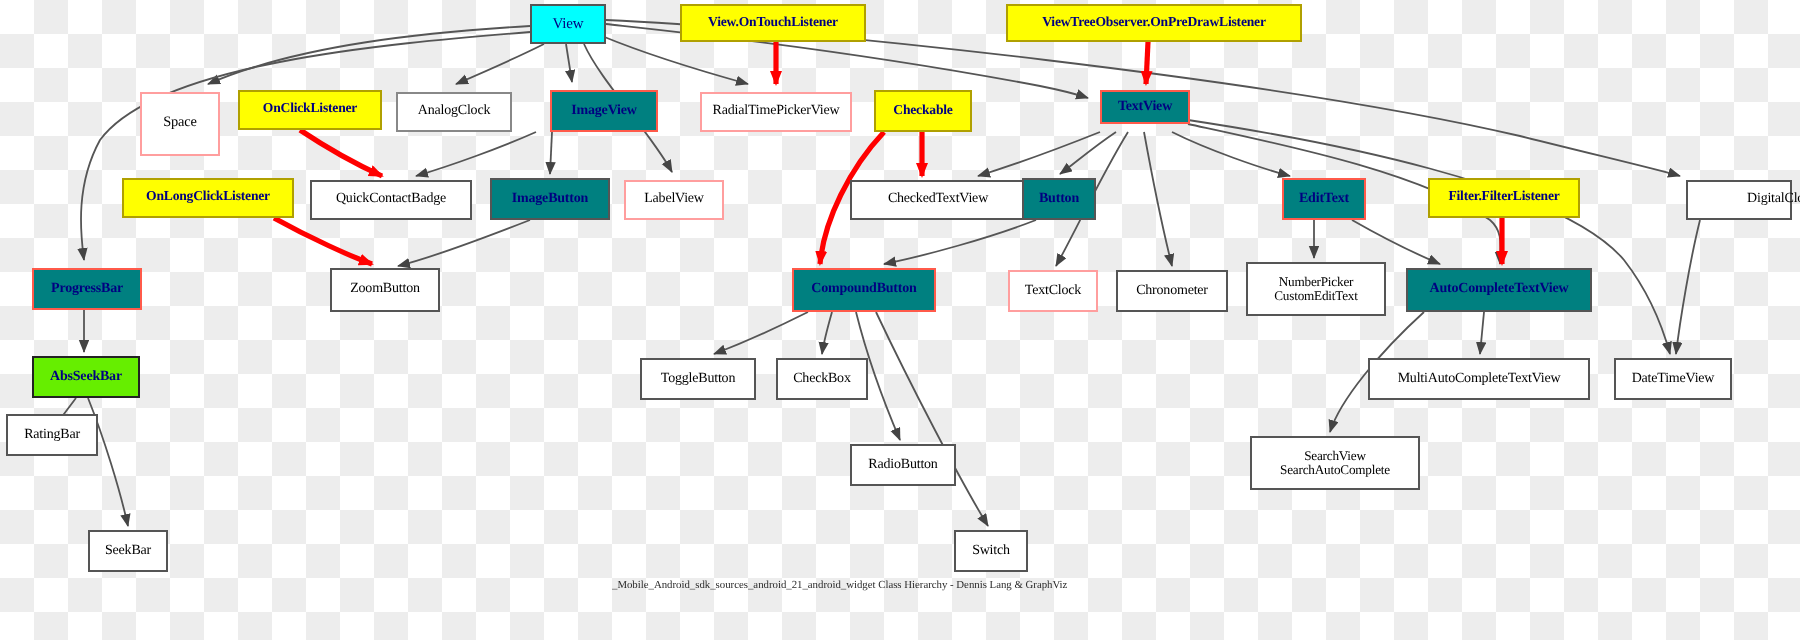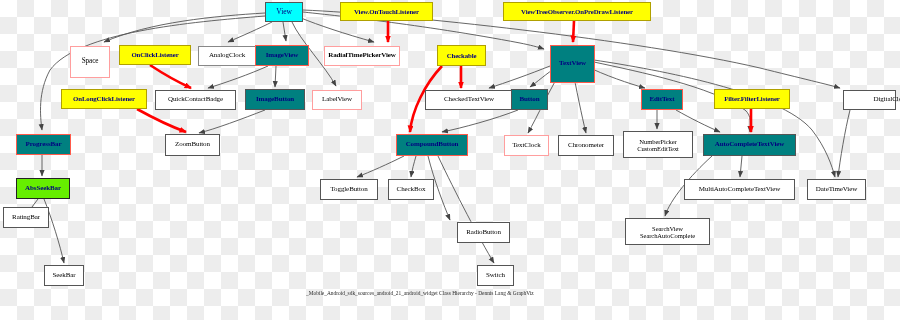--- a/index.html
+++ b/index.html
@@ -105,24 +105,24 @@
       </g>
   </svg>
 
   <div id="node-layer">
       <div class="node" style="left: 265px; top: 2px; width: 38px; height: 20px; background: rgb(0, 255, 255); border: 1px solid rgb(85, 85, 85); color: rgb(0, 0, 128); font-weight: normal; font-size: 7.5px;">View</div>
       <div class="node" style="left: 340px; top: 2px; width: 93px; height: 19px; background: rgb(255, 255, 0); border: 1px solid rgb(176, 160, 0); color: rgb(0, 0, 128); font-weight: bold; font-size: 6.8px;">View.OnTouchListener</div>
       <div class="node" style="left: 503px; top: 2px; width: 148px; height: 19px; background: rgb(255, 255, 0); border: 1px solid rgb(176, 160, 0); color: rgb(0, 0, 128); font-weight: bold; font-size: 6.8px;">ViewTreeObserver.OnPreDrawListener</div>
       <div class="node" style="left: 70px; top: 46px; width: 40px; height: 32px; background: rgb(255, 255, 255); border: 1px solid rgb(255, 158, 158); color: rgb(0, 0, 0); font-weight: normal; font-size: 7.2px;">Space</div>
       <div class="node" style="left: 119px; top: 45px; width: 72px; height: 20px; background: rgb(255, 255, 0); border: 1px solid rgb(176, 160, 0); color: rgb(0, 0, 128); font-weight: bold; font-size: 6.8px;">OnClickListener</div>
       <div class="node" style="left: 198px; top: 46px; width: 58px; height: 20px; background: rgb(255, 255, 255); border: 1px solid rgb(136, 136, 136); color: rgb(0, 0, 0); font-weight: normal; font-size: 7px;">AnalogClock</div>
-      <div class="node" style="left: 255px; top: 45px; width: 54px; height: 21px; background: rgb(0, 128, 128); border: 1px solid rgb(255, 90, 74); color: rgb(0, 0, 128); font-weight: bold; font-size: 7px;">ImageView</div>
-      <div class="node" style="left: 324px; top: 46px; width: 76px; height: 20px; background: rgb(255, 255, 255); border: 1px solid rgb(255, 158, 158); color: rgb(0, 0, 0); font-weight: bold; font-size: 7px;">RadialTimePickerView</div>
+      <div class="node" style="left: 275px; top: 45px; width: 54px; height: 21px; background: rgb(0, 128, 128); border: 1px solid rgb(255, 90, 74); color: rgb(0, 0, 128); font-weight: bold; font-size: 7px;">ImageView</div>
+      <div class="node" style="left: 350px; top: 46px; width: 76px; height: 20px; background: rgb(255, 255, 255); border: 1px solid rgb(255, 158, 158); color: rgb(0, 0, 0); font-weight: normal; font-size: 7px;">RadialTimePickerView</div>
       <div class="node" style="left: 437px; top: 45px; width: 49px; height: 21px; background: rgb(255, 255, 0); border: 1px solid rgb(176, 160, 0); color: rgb(0, 0, 128); font-weight: bold; font-size: 6.8px;">Checkable</div>
-      <div class="node" style="left: 550px; top: 45px; width: 45px; height: 38px; background: rgb(0, 128, 128); border: 1px solid rgb(255, 90, 74); color: rgb(0, 0, 128); font-weight: bold; font-size: 7px;">TextView</div>
+      <div class="node" style="left: 550px; top: 45px; width: 45px; height: 17px; background: rgb(0, 128, 128); border: 1px solid rgb(255, 90, 74); color: rgb(0, 0, 128); font-weight: bold; font-size: 7px;">TextView</div>
       <div class="node" style="left: 61px; top: 89px; width: 86px; height: 20px; background: rgb(255, 255, 0); border: 1px solid rgb(176, 160, 0); color: rgb(0, 0, 128); font-weight: bold; font-size: 6.8px;">OnLongClickListener</div>
       <div class="node" style="left: 155px; top: 90px; width: 81px; height: 20px; background: rgb(255, 255, 255); border: 1px solid rgb(85, 85, 85); color: rgb(0, 0, 0); font-weight: normal; font-size: 7px;">QuickContactBadge</div>
       <div class="node" style="left: 245px; top: 89px; width: 60px; height: 21px; background: rgb(0, 128, 128); border: 1px solid rgb(85, 85, 85); color: rgb(0, 0, 128); font-weight: bold; font-size: 7px;">ImageButton</div>
       <div class="node" style="left: 312px; top: 90px; width: 50px; height: 20px; background: rgb(255, 255, 255); border: 1px solid rgb(255, 158, 158); color: rgb(0, 0, 0); font-weight: normal; font-size: 7px;">LabelView</div>
       <div class="node" style="left: 425px; top: 90px; width: 88px; height: 20px; background: rgb(255, 255, 255); border: 1px solid rgb(85, 85, 85); color: rgb(0, 0, 0); font-weight: normal; font-size: 7px;">CheckedTextView</div>
       <div class="node" style="left: 511px; top: 89px; width: 37px; height: 21px; background: rgb(0, 128, 128); border: 1px solid rgb(85, 85, 85); color: rgb(0, 0, 128); font-weight: bold; font-size: 7px;">Button</div>
       <div class="node" style="left: 641px; top: 89px; width: 42px; height: 21px; background: rgb(0, 128, 128); border: 1px solid rgb(255, 90, 74); color: rgb(0, 0, 128); font-weight: bold; font-size: 7px;">EditText</div>
       <div class="node" style="left: 714px; top: 89px; width: 76px; height: 20px; background: rgb(255, 255, 0); border: 1px solid rgb(176, 160, 0); color: rgb(0, 0, 128); font-weight: bold; font-size: 6.8px;">Filter.FilterListener</div>
       <div class="node" style="left: 843px; top: 90px; width: 53px; height: 20px; background: rgb(255, 255, 255); border: 1px solid rgb(85, 85, 85); color: rgb(0, 0, 0); font-weight: normal; font-size: 7px; padding-left: 43px;">DigitalClock</div>
       <div class="node" style="left: 16px; top: 134px; width: 55px; height: 21px; background: rgb(0, 128, 128); border: 1px solid rgb(255, 90, 74); color: rgb(0, 0, 128); font-weight: bold; font-size: 7px;">ProgressBar</div>
@@ -132,21 +132,21 @@
       <div class="node" style="left: 558px; top: 135px; width: 56px; height: 21px; background: rgb(255, 255, 255); border: 1px solid rgb(85, 85, 85); color: rgb(0, 0, 0); font-weight: normal; font-size: 7px;">Chronometer</div>
       <div class="node" style="left: 623px; top: 131px; width: 70px; height: 27px; background: rgb(255, 255, 255); border: 1px solid rgb(85, 85, 85); color: rgb(0, 0, 0); font-weight: normal; font-size: 6.6px;">NumberPicker
 CustomEditText</div>
       <div class="node" style="left: 703px; top: 134px; width: 93px; height: 22px; background: rgb(0, 128, 128); border: 1px solid rgb(85, 85, 85); color: rgb(0, 0, 128); font-weight: bold; font-size: 7px;">AutoCompleteTextView</div>
       <div class="node" style="left: 16px; top: 178px; width: 54px; height: 21px; background: rgb(102, 238, 0); border: 1px solid rgb(34, 34, 34); color: rgb(0, 0, 128); font-weight: bold; font-size: 7px;">AbsSeekBar</div>
       <div class="node" style="left: 320px; top: 179px; width: 58px; height: 21px; background: rgb(255, 255, 255); border: 1px solid rgb(85, 85, 85); color: rgb(0, 0, 0); font-weight: normal; font-size: 7px;">ToggleButton</div>
       <div class="node" style="left: 388px; top: 179px; width: 46px; height: 21px; background: rgb(255, 255, 255); border: 1px solid rgb(85, 85, 85); color: rgb(0, 0, 0); font-weight: normal; font-size: 7px;">CheckBox</div>
       <div class="node" style="left: 684px; top: 179px; width: 111px; height: 21px; background: rgb(255, 255, 255); border: 1px solid rgb(85, 85, 85); color: rgb(0, 0, 0); font-weight: normal; font-size: 7px;">MultiAutoCompleteTextView</div>
       <div class="node" style="left: 807px; top: 179px; width: 59px; height: 21px; background: rgb(255, 255, 255); border: 1px solid rgb(85, 85, 85); color: rgb(0, 0, 0); font-weight: normal; font-size: 7px;">DateTimeView</div>
       <div class="node" style="left: 3px; top: 207px; width: 46px; height: 21px; background: rgb(255, 255, 255); border: 1px solid rgb(85, 85, 85); color: rgb(0, 0, 0); font-weight: normal; font-size: 7px;">RatingBar</div>
-      <div class="node" style="left: 425px; top: 222px; width: 53px; height: 21px; background: rgb(255, 255, 255); border: 1px solid rgb(85, 85, 85); color: rgb(0, 0, 0); font-weight: normal; font-size: 7px; margin-left: 32px;">RadioButton</div>
+      <div class="node" style="left: 425px; top: 222px; width: 53px; height: 21px; background: rgb(255, 255, 255); border: 1px solid rgb(85, 85, 85); color: rgb(0, 0, 0); font-weight: normal; font-size: 7px;">RadioButton</div>
       <div class="node" style="left: 625px; top: 218px; width: 85px; height: 27px; background: rgb(255, 255, 255); border: 1px solid rgb(85, 85, 85); color: rgb(0, 0, 0); font-weight: normal; font-size: 6.6px;">SearchView
 SearchAutoComplete</div>
       <div class="node" style="left: 44px; top: 265px; width: 40px; height: 21px; background: rgb(255, 255, 255); border: 1px solid rgb(85, 85, 85); color: rgb(0, 0, 0); font-weight: normal; font-size: 7px;">SeekBar</div>
       <div class="node" style="left: 477px; top: 265px; width: 37px; height: 21px; background: rgb(255, 255, 255); border: 1px solid rgb(85, 85, 85); color: rgb(0, 0, 0); font-weight: normal; font-size: 7px;">Switch</div>
     </div>
 
   <div class="caption" style="left: 306px; top: 290px; font-size: 5.4px;">_Mobile_Android_sdk_sources_android_21_android_widget Class Hierarchy - Dennis Lang &amp; GraphViz</div>
 
 </div>
 

